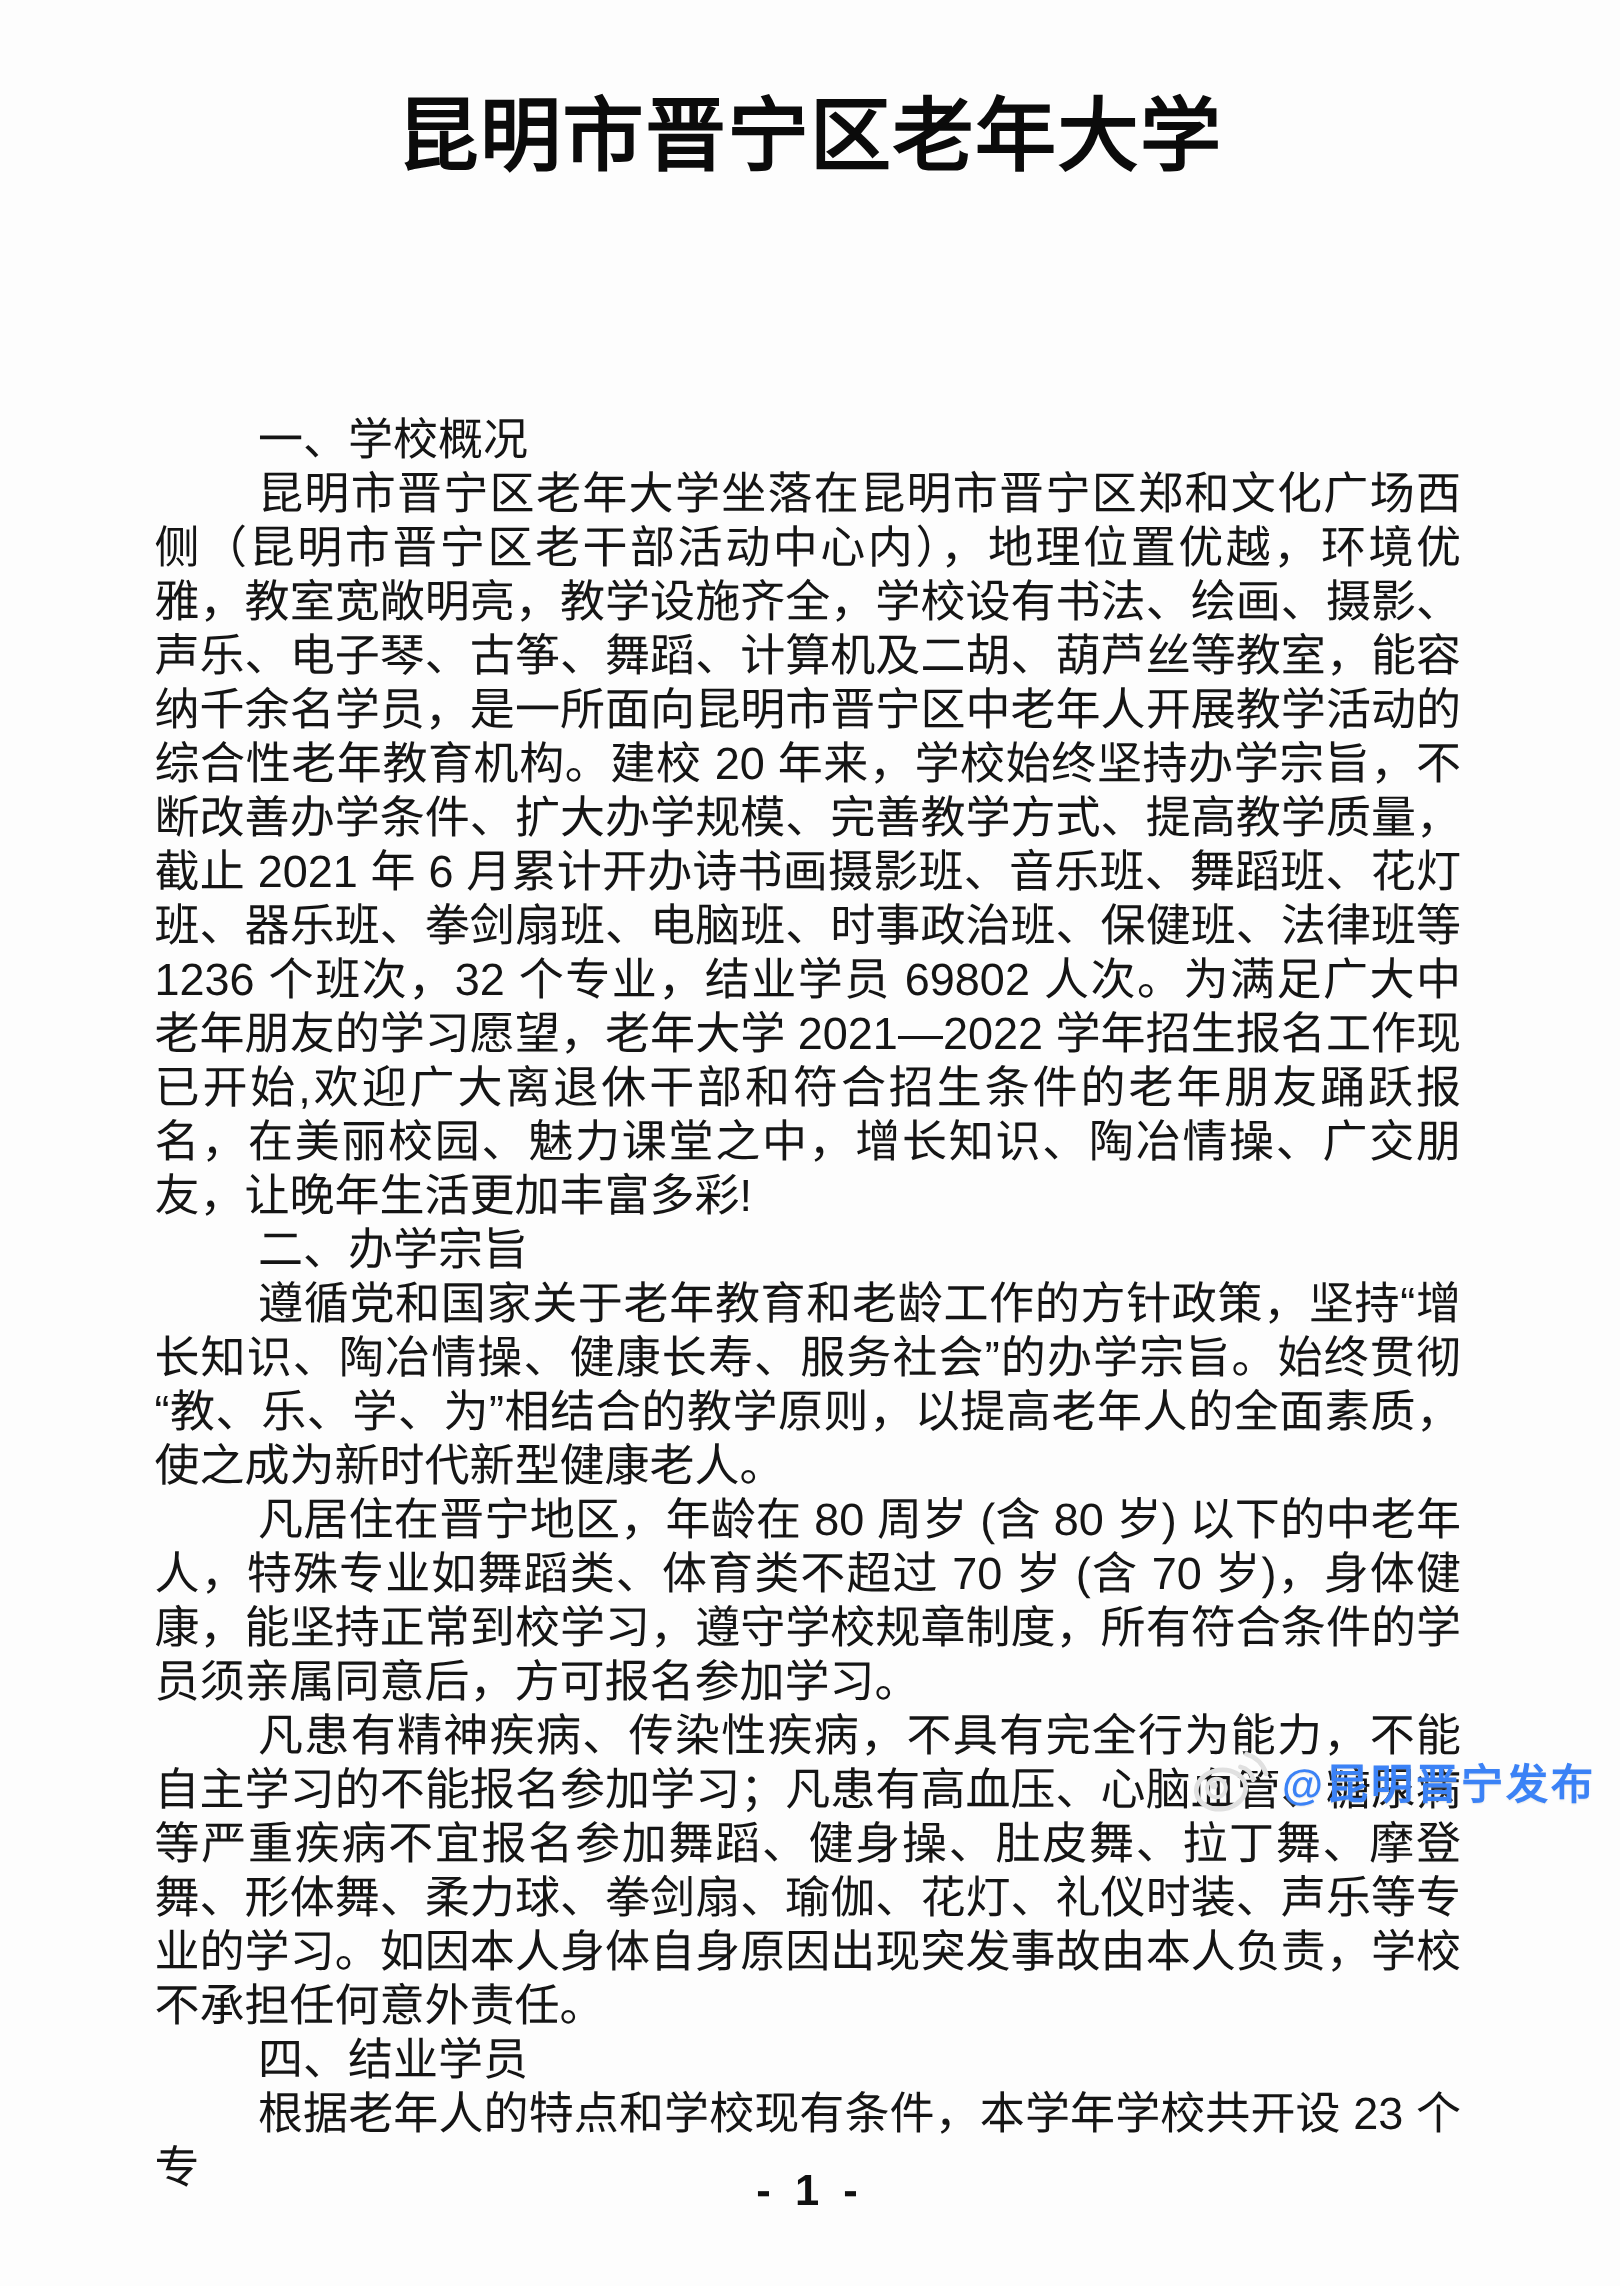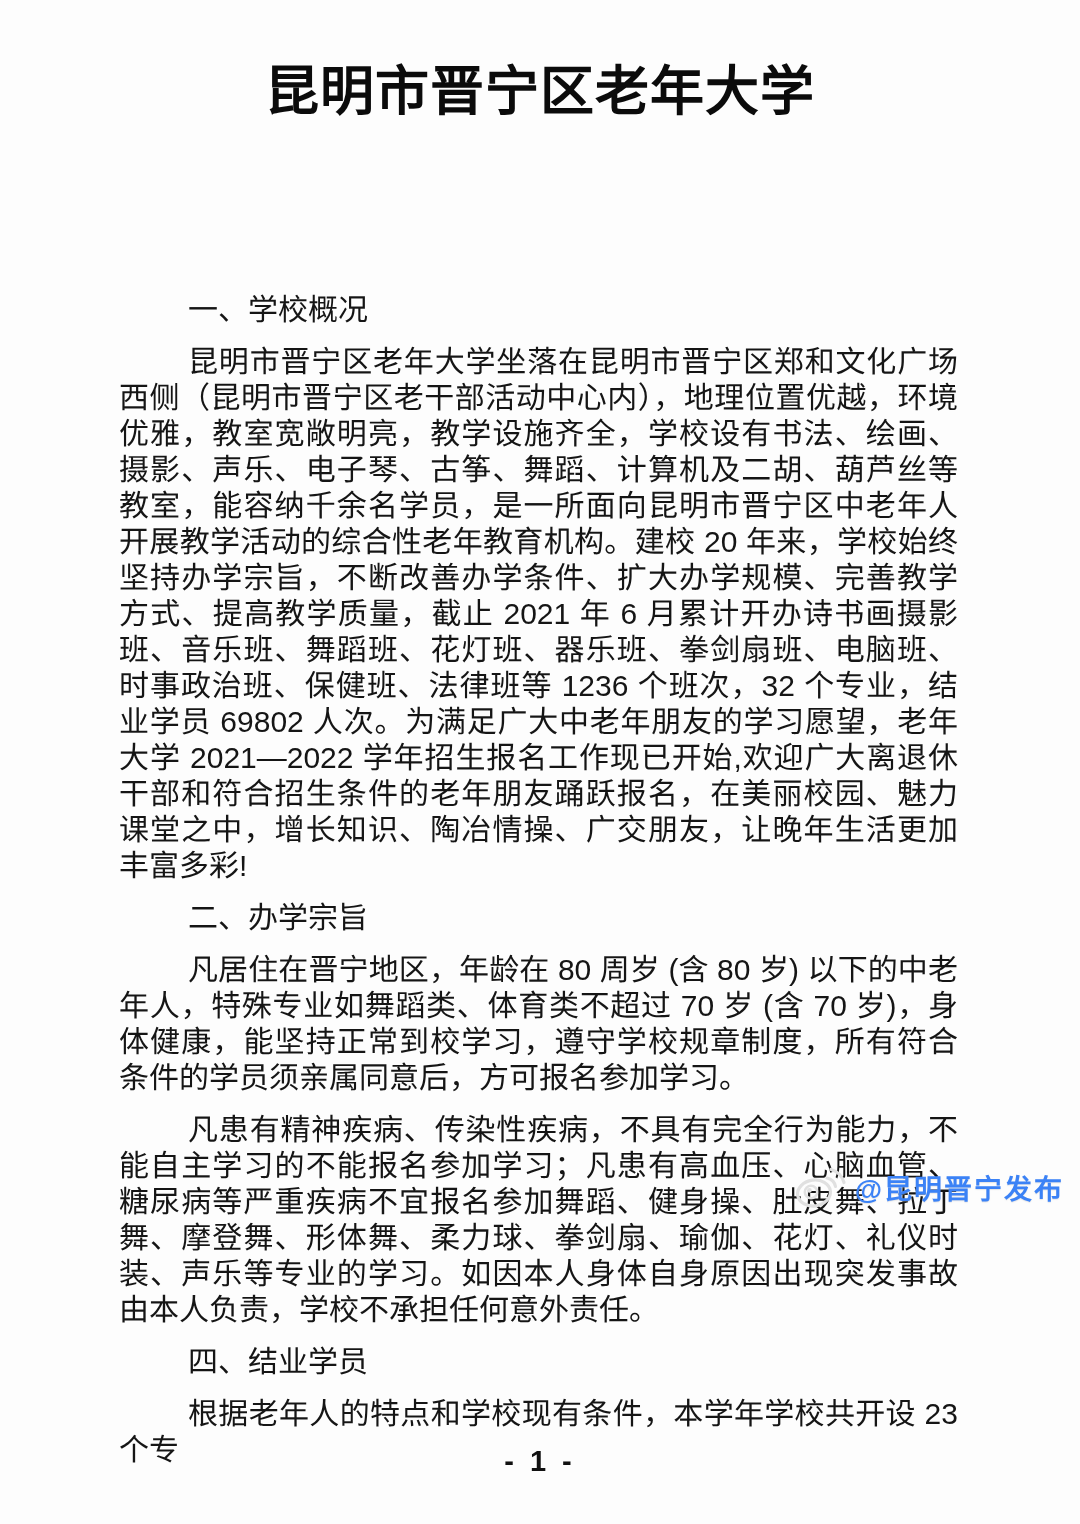--- a/index.html
+++ b/index.html
@@ -38,21 +38,21 @@
     top: 276px;
     left: 103px;
     width: 871px;
     font-size: 30px;
     line-height: 36px;
     text-align: justify;
     text-justify: inter-ideograph;
     color: #151515;
   }
   .content p {
-    margin: 16px;
+    margin: 0;
     padding: 0;
     text-indent: 69px;
   }
   .content p.section-heading {
     text-align: left;
   }
   .footer {
     position: absolute;
     top: 1445px;
     left: 0;
@@ -87,20 +87,21 @@
 <div class="page">
 
   <div class="doc-title">
     <div class="title-line">昆明市晋宁区老年大学</div>
   </div>
 
   <div class="content">
     <p class="section-heading">一、学校概况</p>
     <p>昆明市晋宁区老年大学坐落在昆明市晋宁区郑和文化广场西侧（昆明市晋宁区老干部活动中心内），地理位置优越，环境优雅，教室宽敞明亮，教学设施齐全，学校设有书法、绘画、摄影、声乐、电子琴、古筝、舞蹈、计算机及二胡、葫芦丝等教室，能容纳千余名学员，是一所面向昆明市晋宁区中老年人开展教学活动的综合性老年教育机构。建校 20 年来，学校始终坚持办学宗旨，不断改善办学条件、扩大办学规模、完善教学方式、提高教学质量，截止 2021 年 6 月累计开办诗书画摄影班、音乐班、舞蹈班、花灯班、器乐班、拳剑扇班、电脑班、时事政治班、保健班、法律班等 1236 个班次，32 个专业，结业学员 69802 人次。为满足广大中老年朋友的学习愿望，老年大学 2021—2022 学年招生报名工作现已开始,欢迎广大离退休干部和符合招生条件的老年朋友踊跃报名，在美丽校园、魅力课堂之中，增长知识、陶冶情操、广交朋友，让晚年生活更加丰富多彩!</p>
     <p class="section-heading">二、办学宗旨</p>
+    <p>遵循党和国家关于老年教育和老龄工作的方针政策，坚持“增长知识、陶冶情操、健康长寿、服务社会”的办学宗旨。始终贯彻“教、乐、学、为”相结合的教学原则，以提高老年人的全面素质，使之成为新时代新型健康老人。</p>
     <p>凡居住在晋宁地区，年龄在 80 周岁 (含 80 岁) 以下的中老年人，特殊专业如舞蹈类、体育类不超过 70 岁 (含 70 岁)，身体健康，能坚持正常到校学习，遵守学校规章制度，所有符合条件的学员须亲属同意后，方可报名参加学习。</p>
     <p>凡患有精神疾病、传染性疾病，不具有完全行为能力，不能自主学习的不能报名参加学习；凡患有高血压、心脑血管、糖尿病等严重疾病不宜报名参加舞蹈、健身操、肚皮舞、拉丁舞、摩登舞、形体舞、柔力球、拳剑扇、瑜伽、花灯、礼仪时装、声乐等专业的学习。如因本人身体自身原因出现突发事故由本人负责，学校不承担任何意外责任。</p>
     <p class="section-heading">四、结业学员</p>
     <p>根据老年人的特点和学校现有条件，本学年学校共开设 23 个专</p>
   </div>
 
   <div class="footer">- 1 -</div>
 
   <div class="watermark">
     <span>

